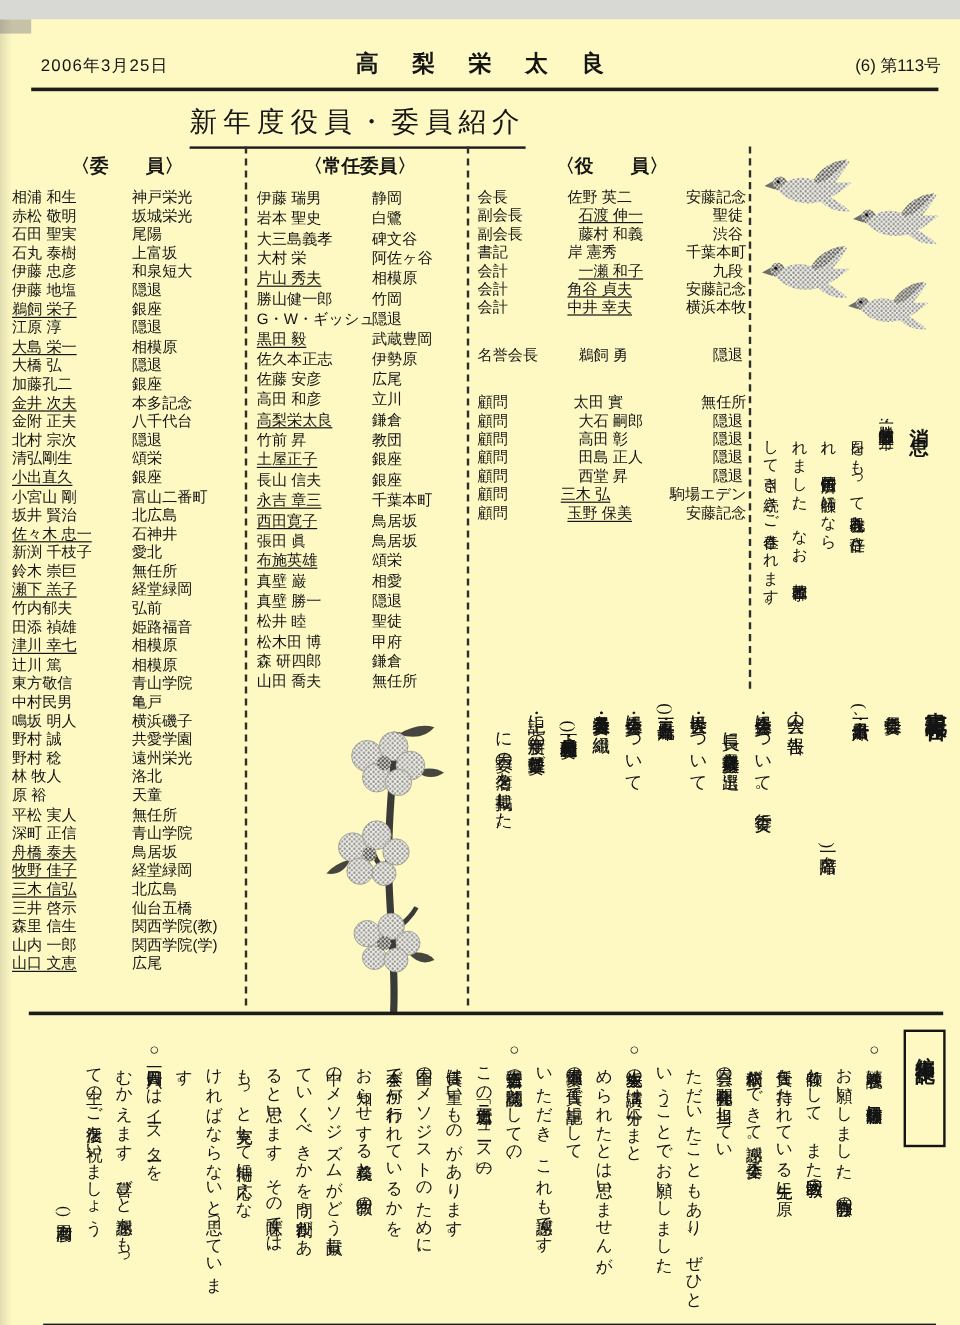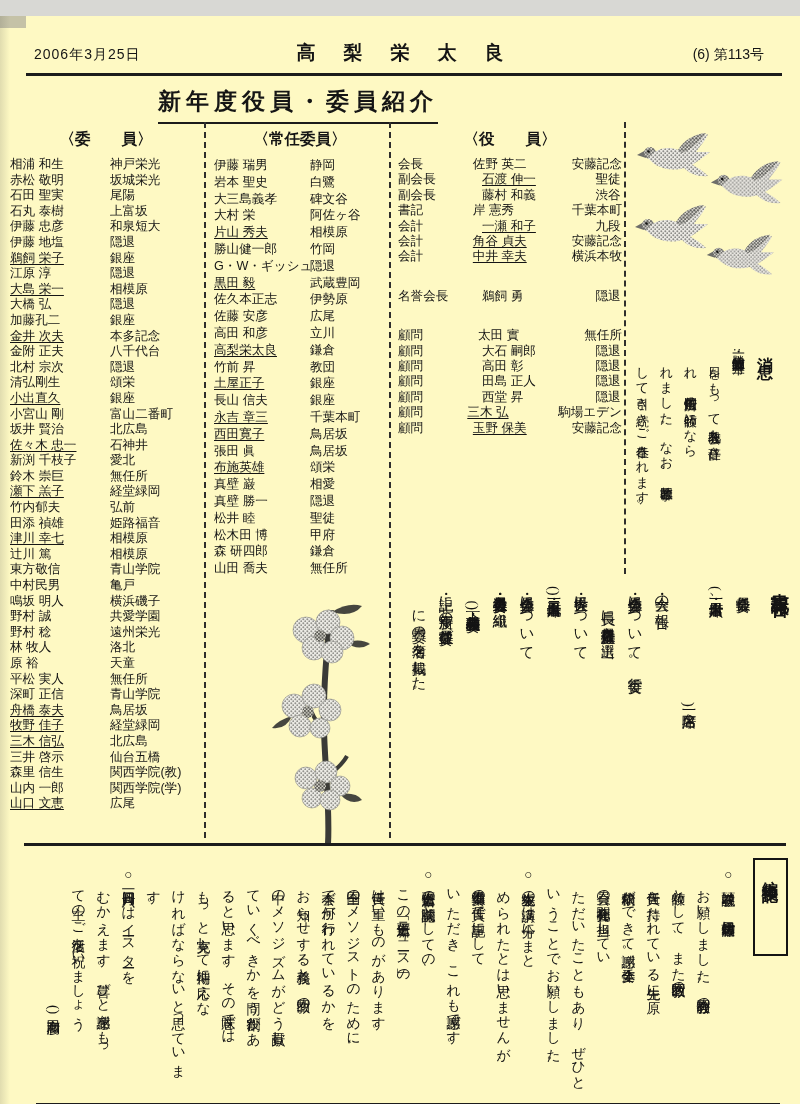--- a/index.html
+++ b/index.html
@@ -7,37 +7,37 @@
     position:relative; width:800px; height:1104px; margin:16px auto;
     background:#fef9c3; color:#151515; overflow:hidden;
     font-family:"Liberation Sans", sans-serif;
   }
   .corner-smudge { position:absolute; left:0; top:0; width:26px; height:12px; background:#96968f; opacity:.55; }
   .edge-shade { position:absolute; left:0; top:0; width:10px; height:100%; background:linear-gradient(to right, rgba(90,90,85,.18), rgba(0,0,0,0)); }
 
   
   .date   { position:absolute; left:34px;  top:30px; font-size:14px; letter-spacing:1px; }
   .masthead { position:absolute; left:50%; top:24px; transform:translateX(-50%); font-size:19px; font-weight:bold; letter-spacing:28px; white-space:nowrap; padding-left:28px; }
-  .issue  { position:absolute; right:36px; top:30px; font-size:14px; }
+  .issue  { position:absolute; right:16px; top:30px; font-size:14px; }
   .hrule  { position:absolute; left:26px; top:57px; width:756px; height:3px; background:#1c1c1c; }
-  .title  { position:absolute; left:158px; top:70px; margin:0; font-size:23px; font-weight:700; letter-spacing:5px; border-bottom:2.5px solid #1c1c1c; padding-bottom:5px; white-space:nowrap; }
+  .title  { position:absolute; left:158px; top:70px; margin:0; font-size:23px; font-weight:400; letter-spacing:5px; border-bottom:2.5px solid #1c1c1c; padding-bottom:5px; white-space:nowrap; }
 
   
   .col { position:absolute; top:112px; }
   .col1 { left:10px;  width:192px; }
   .col2 { left:214px; width:172px; }
   .col3 { left:398px; width:224px; }
   .col-head { text-align:center; font-size:15.5px; font-weight:600; line-height:22px; margin-bottom:7px; white-space:nowrap; }
   .mrow { display:flex; white-space:nowrap; }
   .col1 .mrow { font-size:12.6px; line-height:15.6px; }
   .col2 .mrow { font-size:12.6px; line-height:16.8px; }
   .col3 .mrow { font-size:12.6px; line-height:15.4px;gap:20px; }
   .col1 .nm { width:100px; } .col1 .ch { flex:1; }
   .col2 .nm { width:96px; }  .col2 .ch { flex:1; }
-  .col3 .role { width:64px; } .col3 .nm { width:92px; } .col3 .ch { flex:1;text-align:center; }
+  .col3 .role { width:64px; } .col3 .nm { width:92px; } .col3 .ch { flex:1; }
   .nm.u { text-decoration:underline; text-underline-offset:2px; }
   .mrow.gap { margin-top:24px; }
 
   .notes { position:absolute; left:398px; top:476px; width:226px; text-align:center; font-size:14.5px; line-height:28px; font-weight:600; }
 
   
   .vline { position:absolute; border-left:2px dashed #2e2e2c; }
   .v1 { left:204px; top:106px; height:716px; }
   .v2 { left:389px; top:106px; height:716px; }
   .v3 { left:624px; top:106px; height:452px; }

